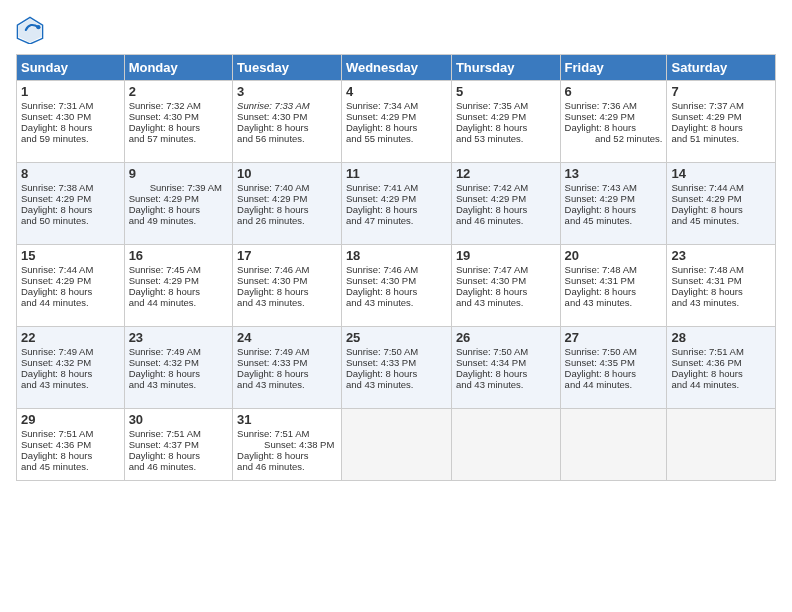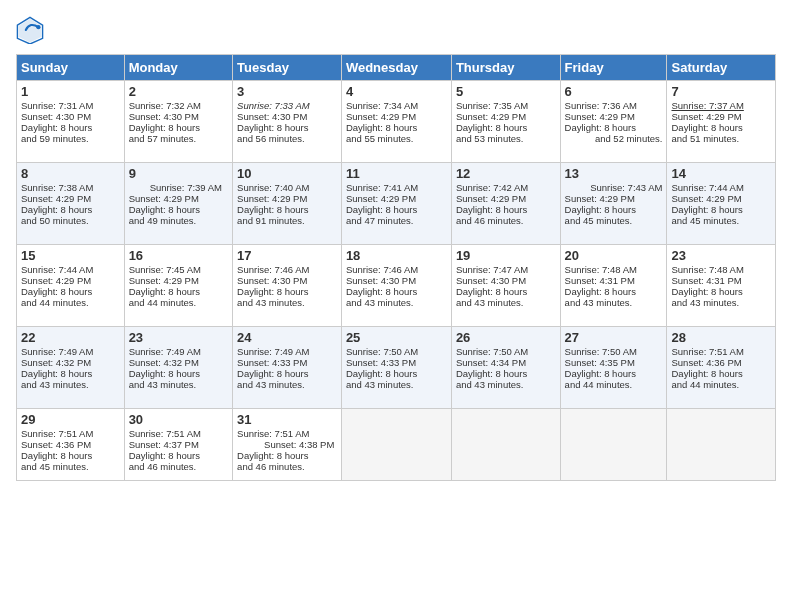--- a/index.html
+++ b/index.html
@@ -166,21 +166,21 @@
           </td>
           <td>
             <span class="day-num">6</span>
             <span style="display: block;">Sunrise: 7:36 AM</span>
             <span style="display: block;">Sunset: 4:29 PM</span>
             <span style="display: block;">Daylight: 8 hours</span>
             <span style="display: block; text-align: right;">and 52 minutes.</span>
           </td>
           <td>
             <span class="day-num">7</span>
-            <span style="display: block; text-decoration: underline;">Sunrise: 7:37 AM</span>
+            <span style="display: block;">Sunrise: 7:37 AM</span>
             <span style="display: block;">Sunset: 4:29 PM</span>
             <span style="display: block;">Daylight: 8 hours</span>
             <span style="display: block;">and 51 minutes.</span>
           </td>
         </tr>
         <tr>
           <td>
             <span class="day-num">8</span>
             <span style="display: block;">Sunrise: 7:38 AM</span>
             <span style="display: block;">Sunset: 4:29 PM</span>
@@ -192,39 +192,39 @@
             <span style="display: block; margin-left: 21px;">Sunrise: 7:39 AM</span>
             <span style="display: block;">Sunset: 4:29 PM</span>
             <span style="display: block;">Daylight: 8 hours</span>
             <span style="display: block;">and 49 minutes.</span>
           </td>
           <td>
             <span class="day-num">10</span>
             <span style="display: block;">Sunrise: 7:40 AM</span>
             <span style="display: block;">Sunset: 4:29 PM</span>
             <span style="display: block;">Daylight: 8 hours</span>
-            <span style="display: block;">and 91 minutes.</span>
+            <span style="display: block;">and 26 minutes.</span>
           </td>
           <td>
             <span class="day-num">11</span>
             <span style="display: block;">Sunrise: 7:41 AM</span>
             <span style="display: block;">Sunset: 4:29 PM</span>
             <span style="display: block;">Daylight: 8 hours</span>
             <span style="display: block;">and 47 minutes.</span>
           </td>
           <td>
             <span class="day-num">12</span>
             <span style="display: block;">Sunrise: 7:42 AM</span>
             <span style="display: block;">Sunset: 4:29 PM</span>
             <span style="display: block;">Daylight: 8 hours</span>
             <span style="display: block;">and 46 minutes.</span>
           </td>
           <td>
             <span class="day-num">13</span>
-            <span style="display: block; text-align: right;">Sunrise: 7:43 AM</span>
+            <span style="display: block;">Sunrise: 7:43 AM</span>
             <span style="display: block;">Sunset: 4:29 PM</span>
             <span style="display: block;">Daylight: 8 hours</span>
             <span style="display: block;">and 45 minutes.</span>
           </td>
           <td>
             <span class="day-num">14</span>
             <span style="display: block;">Sunrise: 7:44 AM</span>
             <span style="display: block;">Sunset: 4:29 PM</span>
             <span style="display: block;">Daylight: 8 hours</span>
             <span style="display: block;">and 45 minutes.</span>

